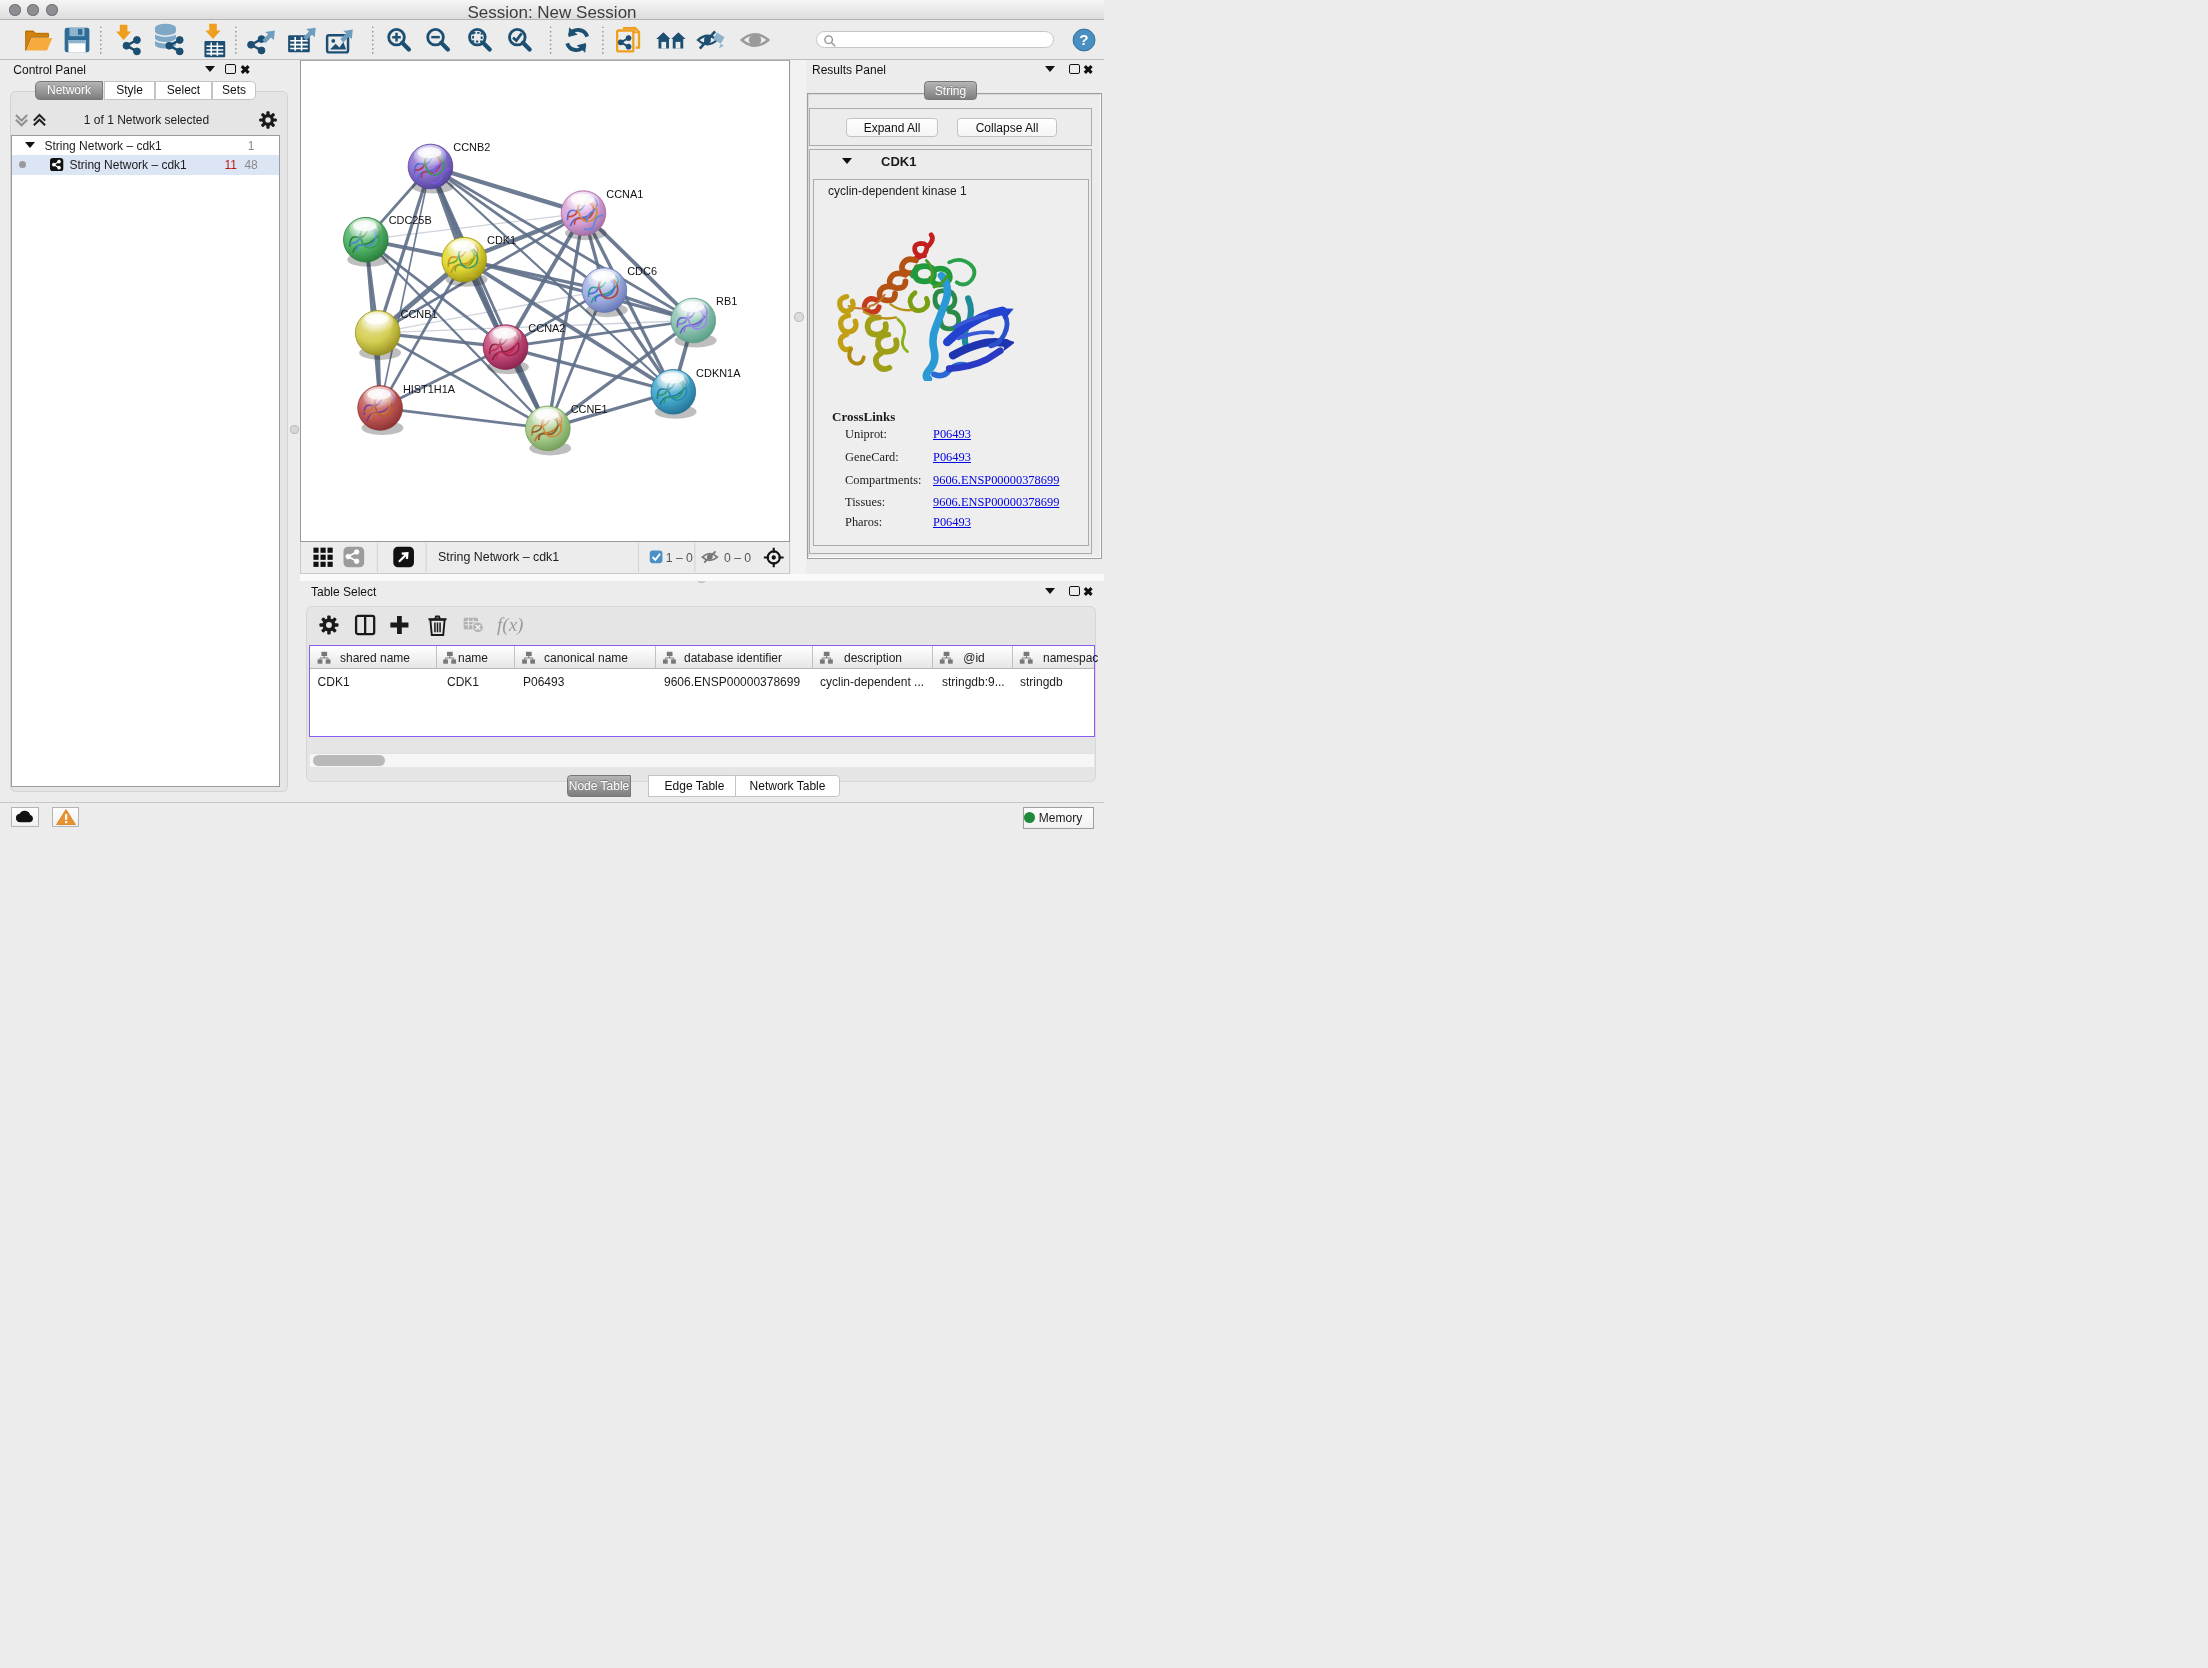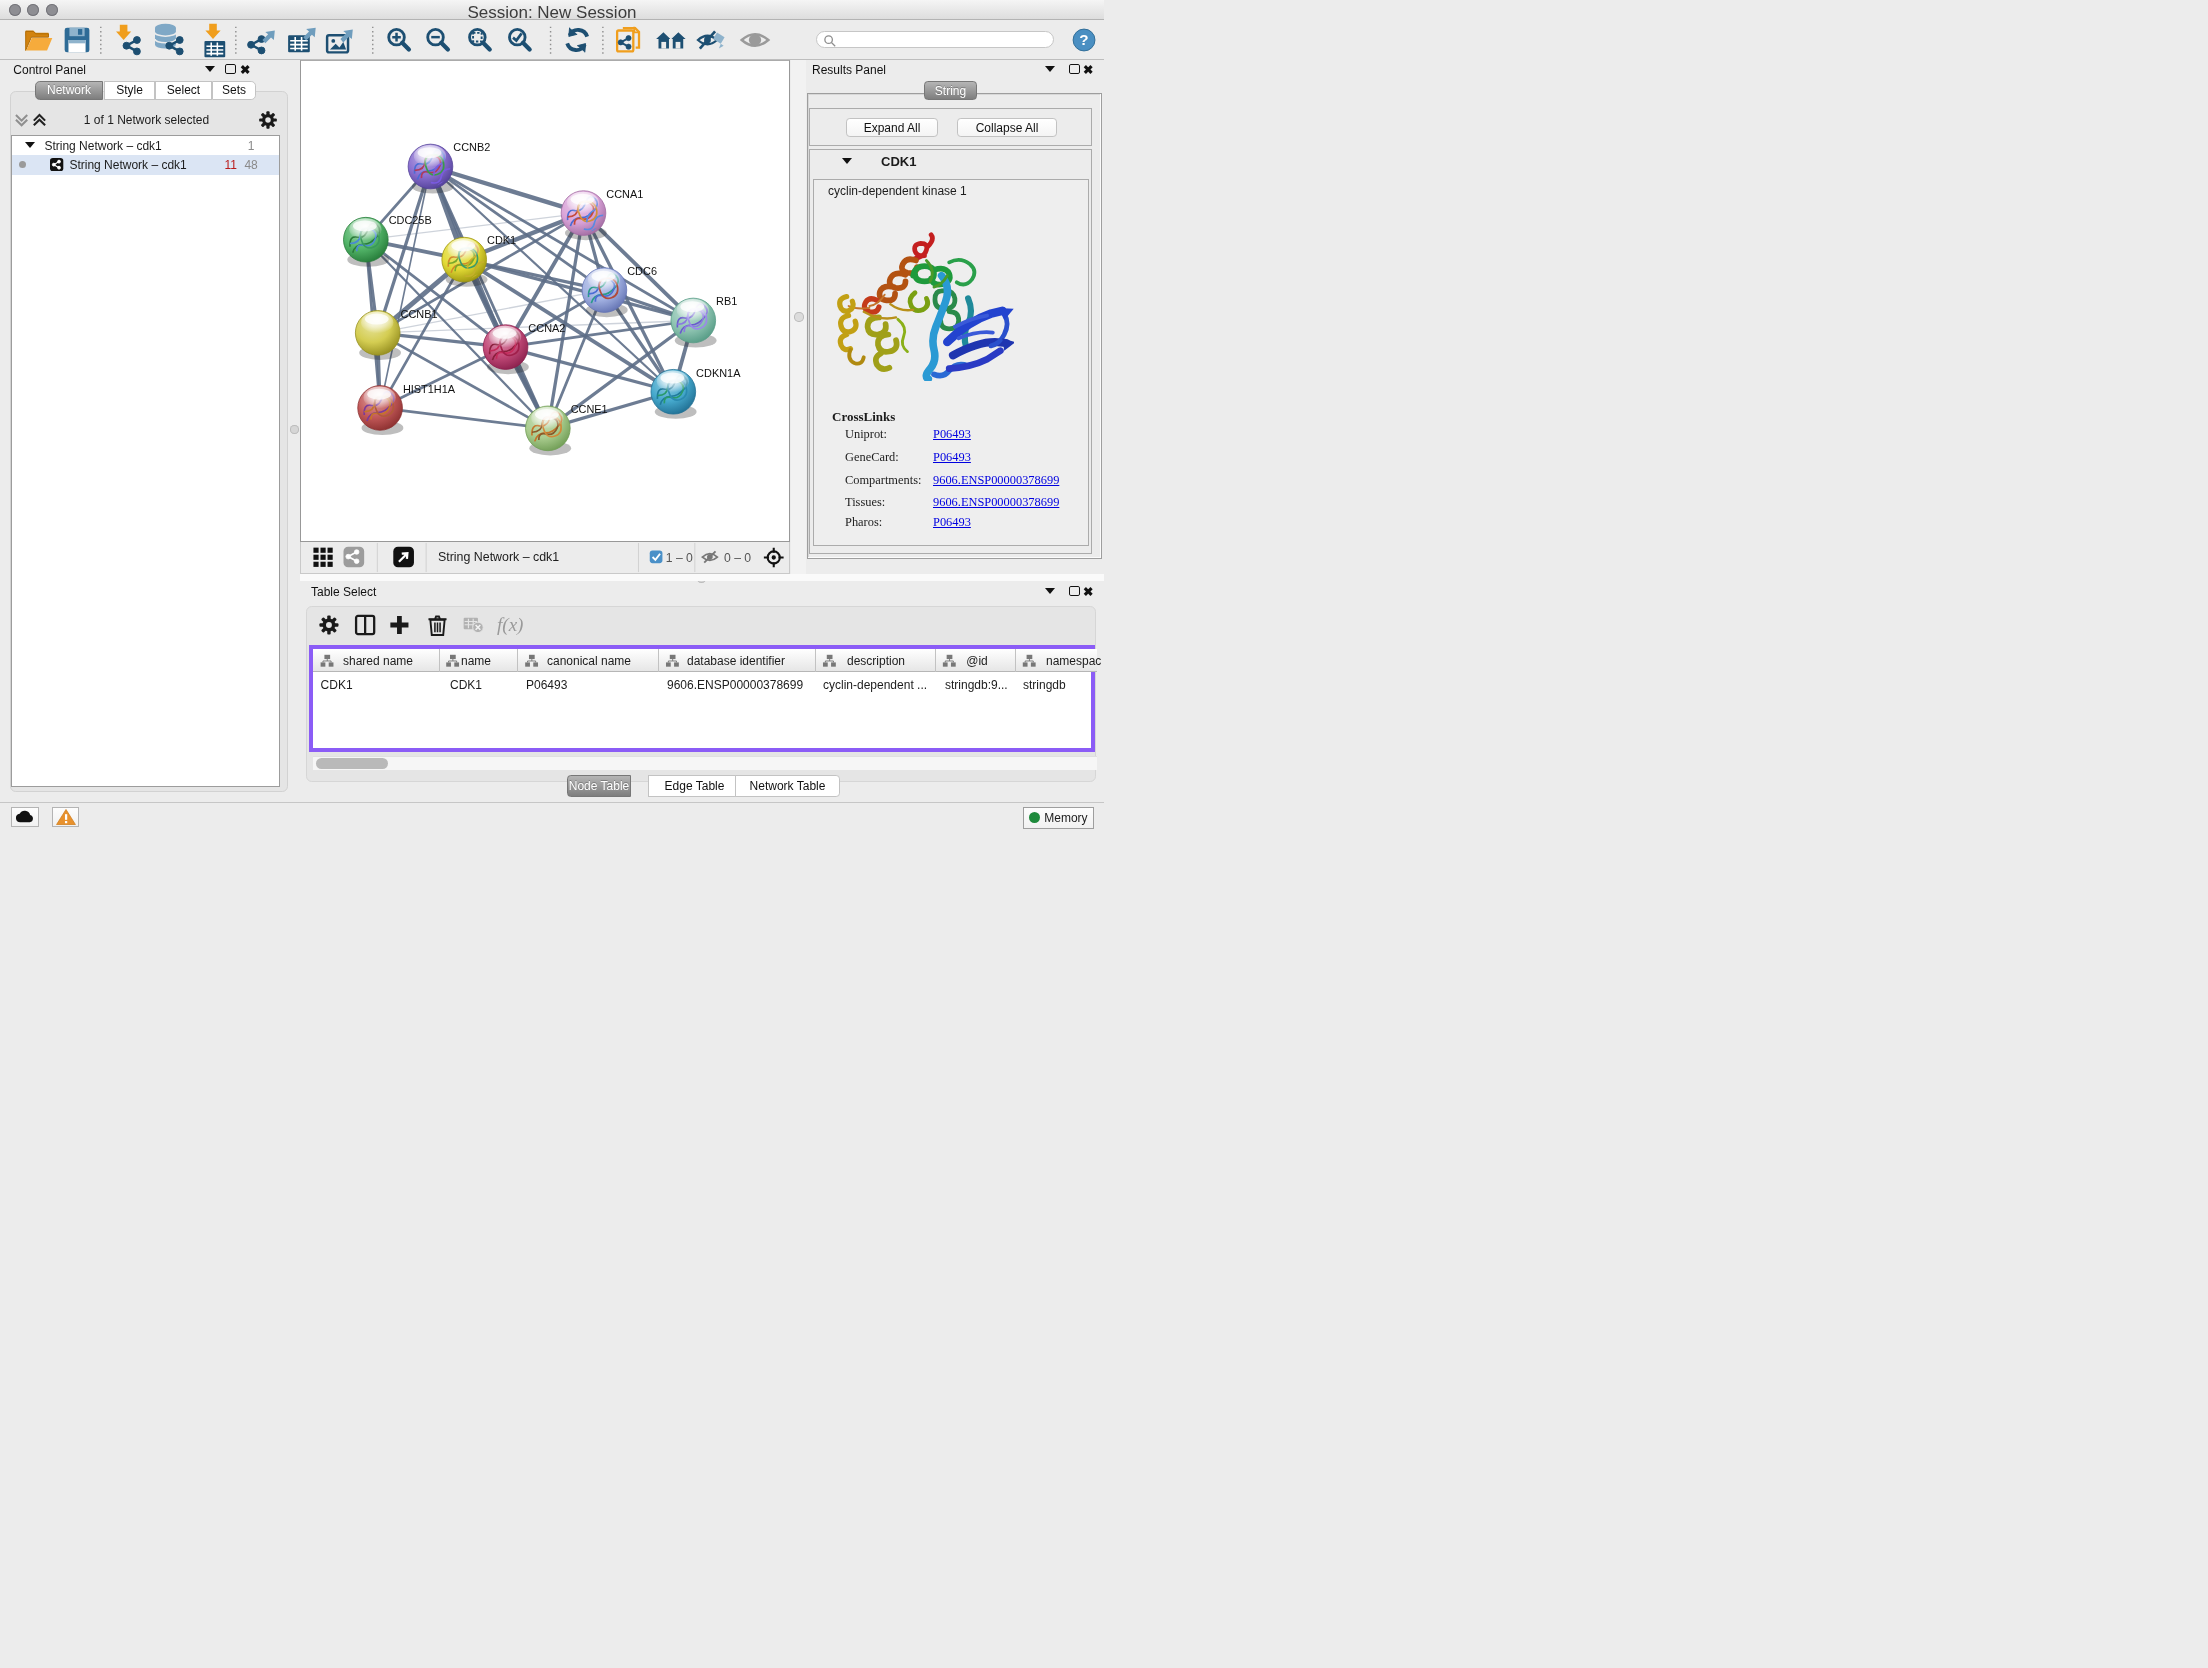--- a/index.html
+++ b/index.html
@@ -43,21 +43,21 @@
 #netbar { position:absolute; left:300px; top:542px; width:490px; height:32px; background:#ececec;
   border:1px solid #c9c9c9; border-top:none; }
 
 
 #rp-outer { position:absolute; left:807px; top:93px; width:295px; height:466px; background:#ececec;
   border:1px solid #9e9e9e; box-shadow:inset -1px -1px 0 #fbfbfb, inset 1px 1px 0 #d8d8d8; }
 .btn { position:absolute; background:linear-gradient(#ffffff,#f4f4f4); border:1px solid #c2c2c2; border-radius:3.8px;
   font-size:12px; text-align:center; color:#111; }
 
 
-#tablebox { position:absolute; left:309px; top:645px; width:786px; height:107px; background:#fff; border:4px solid #8b5cf6; }
+#tablebox { position:absolute; left:309px; top:645px; width:786px; height:92px; background:#fff; border:1px solid #8b5cf6; }
 .thsep { position:absolute; top:0; width:1px; height:23px; background:#c2c2c2; }
 .thlbl { position:absolute; top:4.8px; font-size:12px; transform:translateX(-50%); white-space:nowrap; }
 .td { position:absolute; top:28.5px; font-size:12px; white-space:nowrap; }
 
 
 #statusbar { position:absolute; left:0; top:802px; width:1104px; height:32px; background:#ececec; border-top:1px solid #c6c6c6; }
 .sbtn { position:absolute; top:807px; height:20px; background:linear-gradient(#fdfdfd,#f1f1f1); border:1px solid #b4b4b4; }
 
 
 .shandle { position:absolute; border-radius:50%; background:#d6d6d6; box-shadow:inset 0 0 0 1px #bcbcbc; }
@@ -799,15 +799,15 @@
     <path fill="#111" d="M6.5,13 a4.5,4.5 0 0 1 -0.6,-8.96 A6,6 0 0 1 17,5.2 a4,4 0 0 1 -0.5,7.8 Z"></path>
   </svg>
 </div>
 <div class="sbtn" style="left:52px; width:27px;">
   <svg width="20" height="16" viewBox="0 0 21 17" style="margin:1px 0 0 2.9px;">
     <path d="M10.5,0.5 L20.5,16.5 L0.5,16.5 Z" fill="#e8912d" stroke="#d07c1a" stroke-width="0.8"></path>
     <rect x="9.4" y="5.5" width="2.4" height="6" fill="#fff"></rect>
     <rect x="9.4" y="12.8" width="2.4" height="2.3" fill="#fff"></rect>
   </svg>
 </div>
-<div class="sbtn" style="left:1023px; width:71px; height:22px; font-size:12px; text-align:center; line-height:20px; border-color:#9e9e9e;">
+<div class="sbtn" style="left:1023px; width:71px; height:22px; font-size:12px; line-height:20px; border-color:#9e9e9e;">
   <span style="display:inline-block; width:11px; height:11px; border-radius:50%; background:#1e8a3c; margin-right:3.8px; vertical-align:-1.4px;"></span>Memory</div>
 
 
 </body></html>

